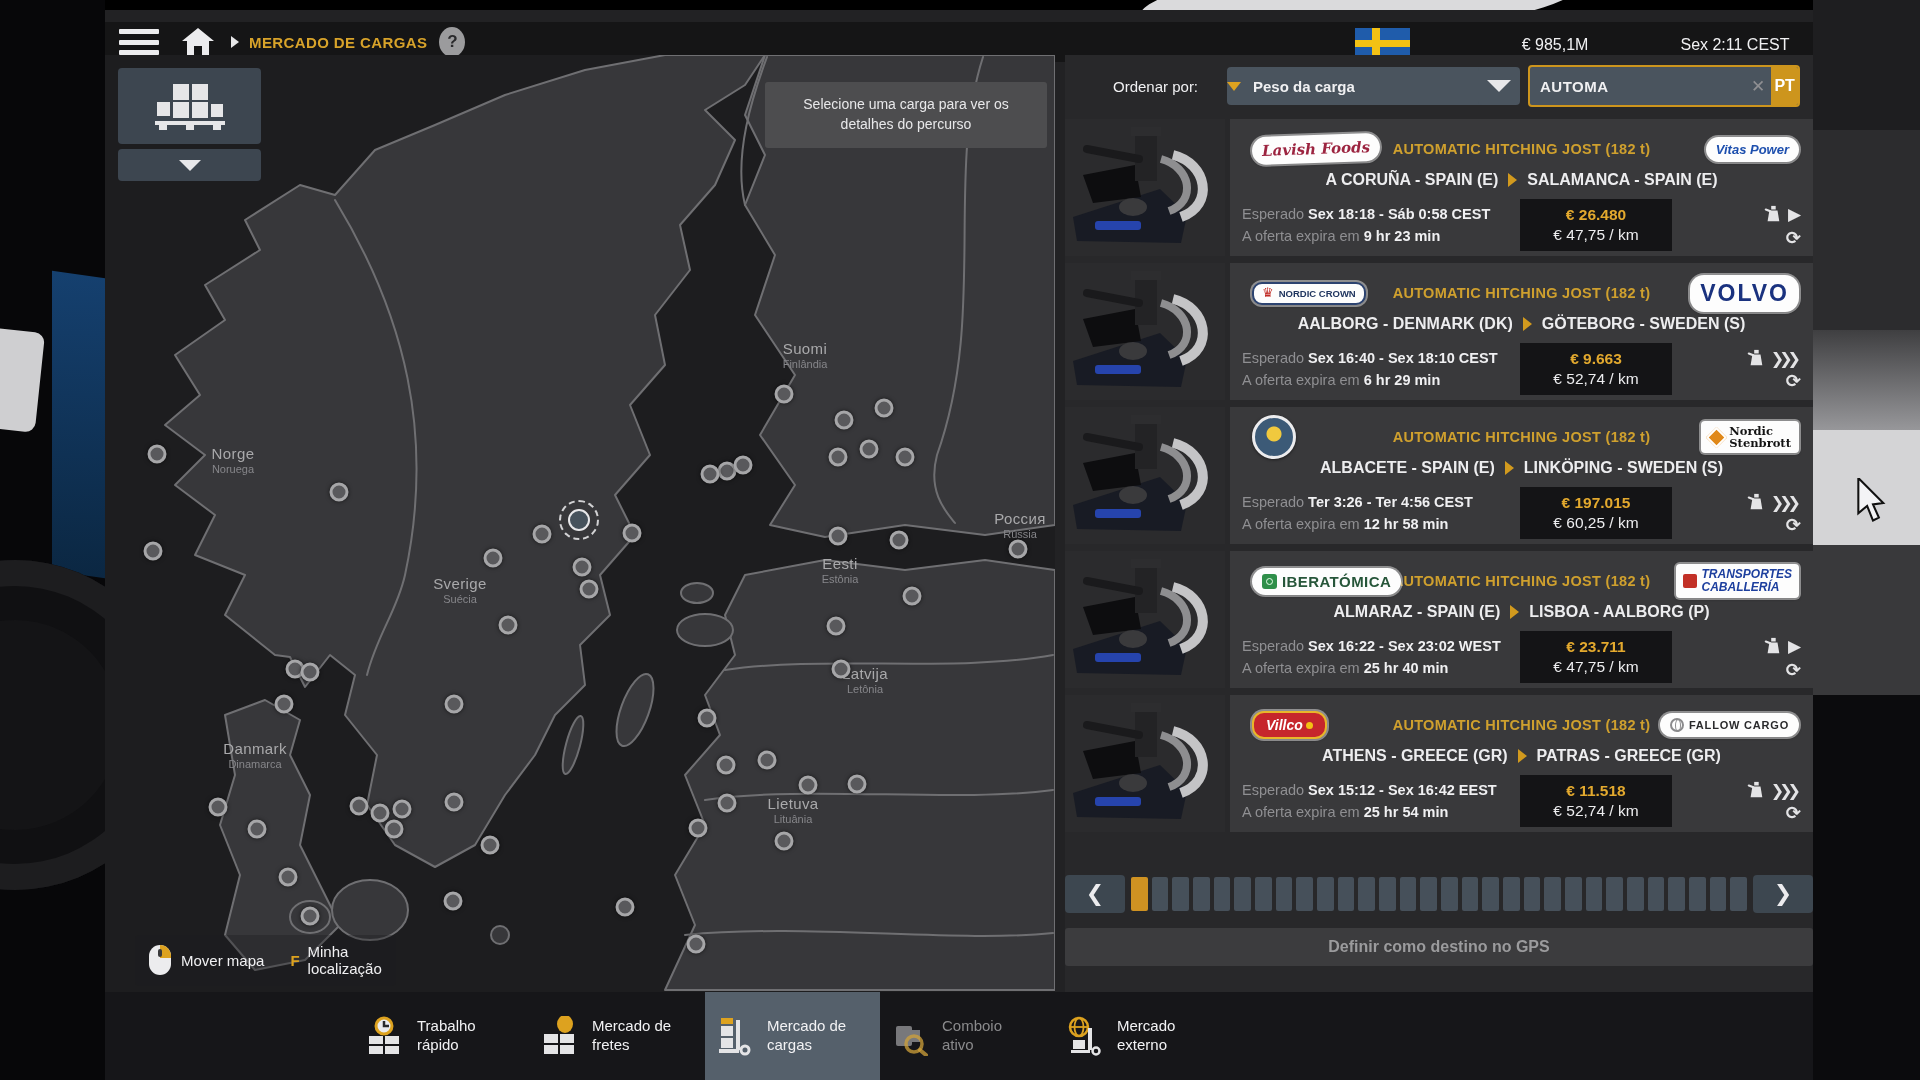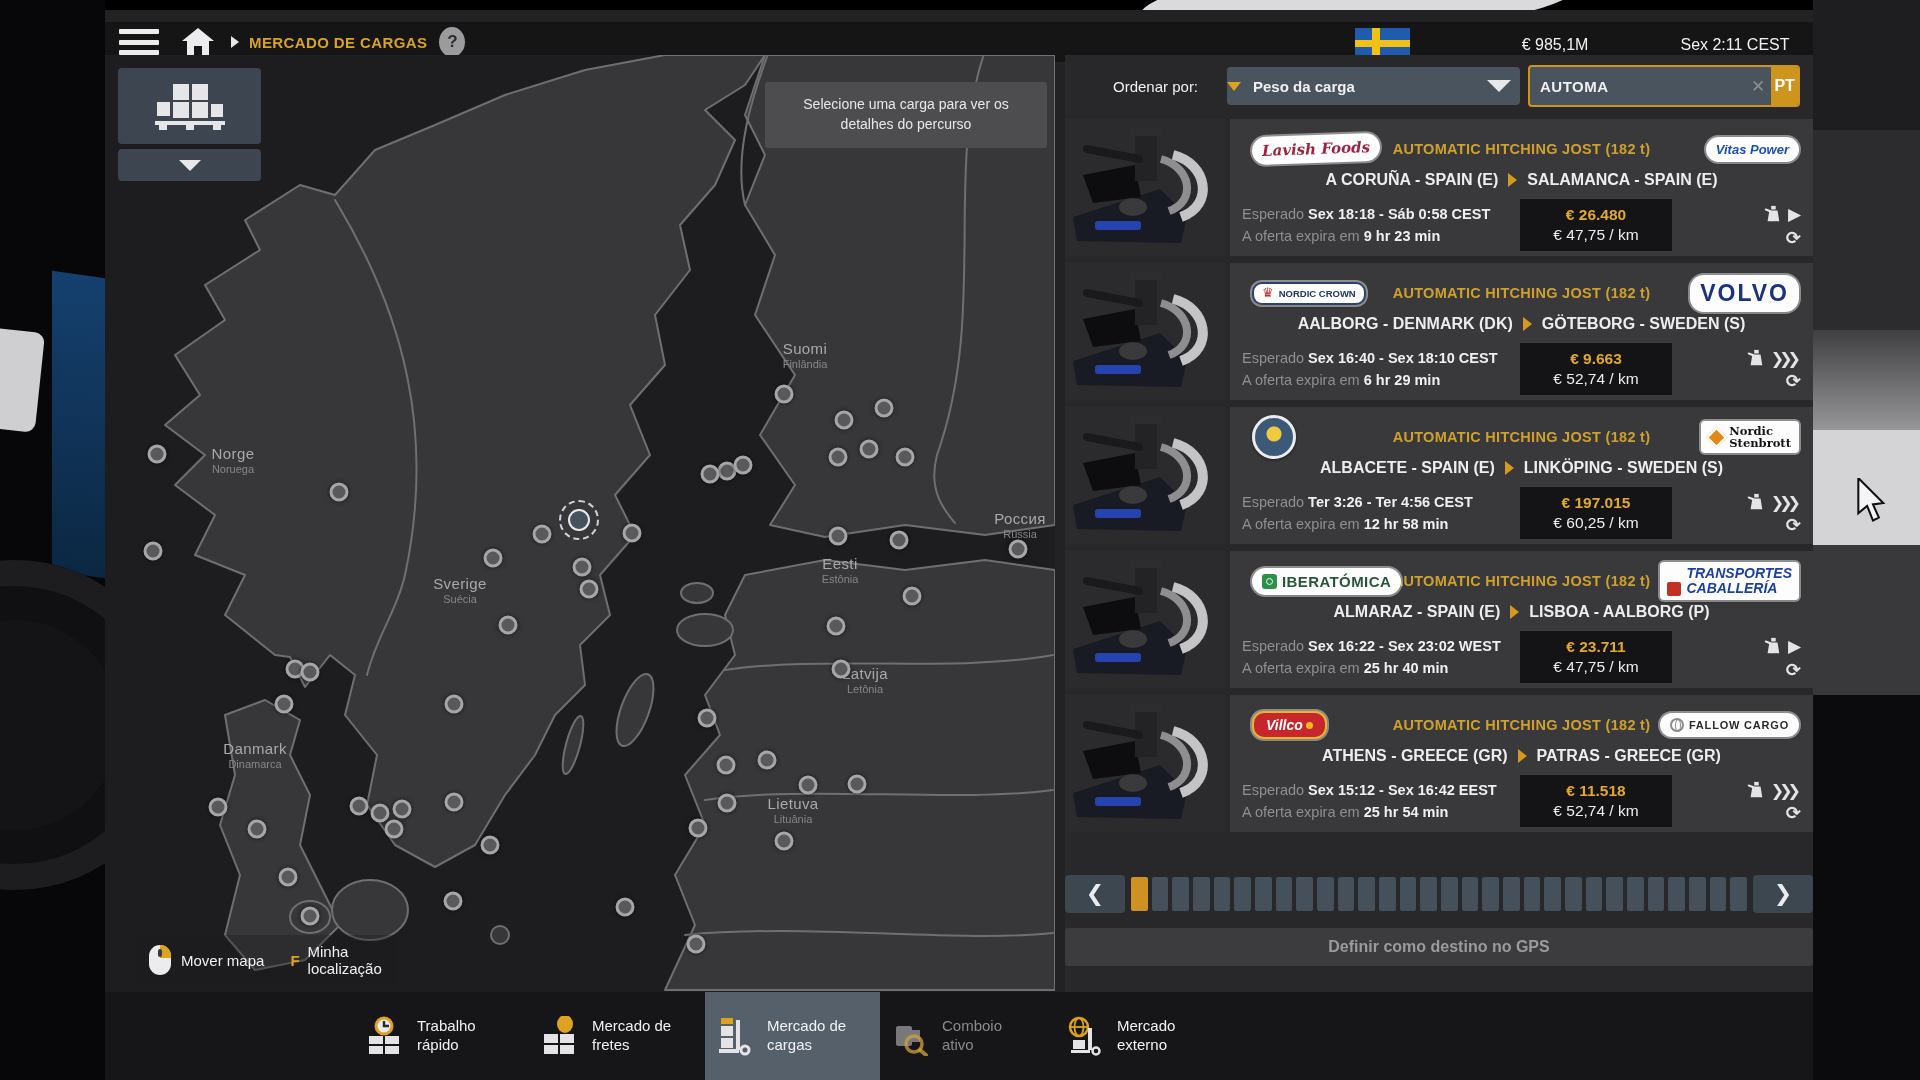--- a/index.html
+++ b/index.html
@@ -87,21 +87,21 @@
   .r-vitas{color:#1d4fae;font-style:italic;font-size:13px;}
   .s-crown{color:#20355f;font-size:9.5px;border:2px solid #2c4370;border-radius:10px;padding:4px 8px;}
   .crown-icon{color:#c02a24;font-size:13px;font-style:normal;line-height:0;}
   .r-volvo{color:#1a327f;font-size:23px;letter-spacing:2px;}
   .s-sunbadge{width:38px;height:38px;border-radius:50%;padding:0;justify-content:center;background:radial-gradient(circle at 50% 42%,#f0c93e 0 7px,#3c5a77 8px 100%);border:3px solid #ececee;box-shadow:0 1px 3px rgba(0,0,0,.5);}
   .r-stenbrott{border-radius:4px;font-size:11.5px;line-height:1.05;color:#141414;padding:4px 8px;font-family:"DejaVu Serif",serif;}
   .diamond-icon{width:15px;height:15px;background:#e08818;transform:rotate(45deg);flex:none;box-shadow:inset 0 0 0 2px #fff;}
   .s-ibera{color:#27563a;font-size:15px;letter-spacing:.4px;text-align:center;}
   .atom-icon{width:15px;height:15px;border-radius:3px;background:#2f8f4a;flex:none;position:relative;}
   .atom-icon::after{content:"";position:absolute;inset:4px;border:1.5px solid #e6ffe9;border-radius:50%;}
-  .r-caballeria{border-radius:4px;color:#1d3f9e;font-style:italic;font-size:14px;line-height:1.1;padding:4px 7px;align-items:flex-end;}
+  .r-caballeria{border-radius:4px;color:#1d3f9e;font-style:italic;font-size:12px;line-height:1.1;padding:4px 7px;}
   .red-icon{width:14px;height:14px;border-radius:2px;background:#c23026;flex:none;}
   .s-villco{background:#c6262c;border:2px solid #e8b62a;color:#fff;font-style:italic;font-size:14px;border-radius:12px;padding:4px 12px;}
   .s-villco::after{content:"";width:7px;height:7px;border-radius:50%;background:#f3c114;margin-left:-2px;}
   .r-fallow{border-radius:12px;color:#2a2a2c;font-size:11px;letter-spacing:.8px;}
   .globe-icon{width:14px;height:14px;border-radius:50%;border:2px solid #8a8a8c;box-sizing:border-box;position:relative;flex:none;}
   .globe-icon::after{content:"";position:absolute;left:3px;top:-1px;width:4px;height:11px;border:1px solid #8a8a8c;border-radius:50%;}
   .offer-route{position:absolute;left:0;top:52px;width:100%;display:flex;align-items:center;justify-content:center;gap:10px;color:#ededef;font-weight:bold;font-size:16px;}
   .route-arrow{width:0;height:0;border-left:9px solid #d29a1e;border-top:7px solid transparent;border-bottom:7px solid transparent;}
   .offer-foot{position:absolute;left:12px;right:10px;top:80px;height:52px;display:flex;align-items:center;}
   .offer-times{width:278px;font-size:14.5px;line-height:1.55;}

